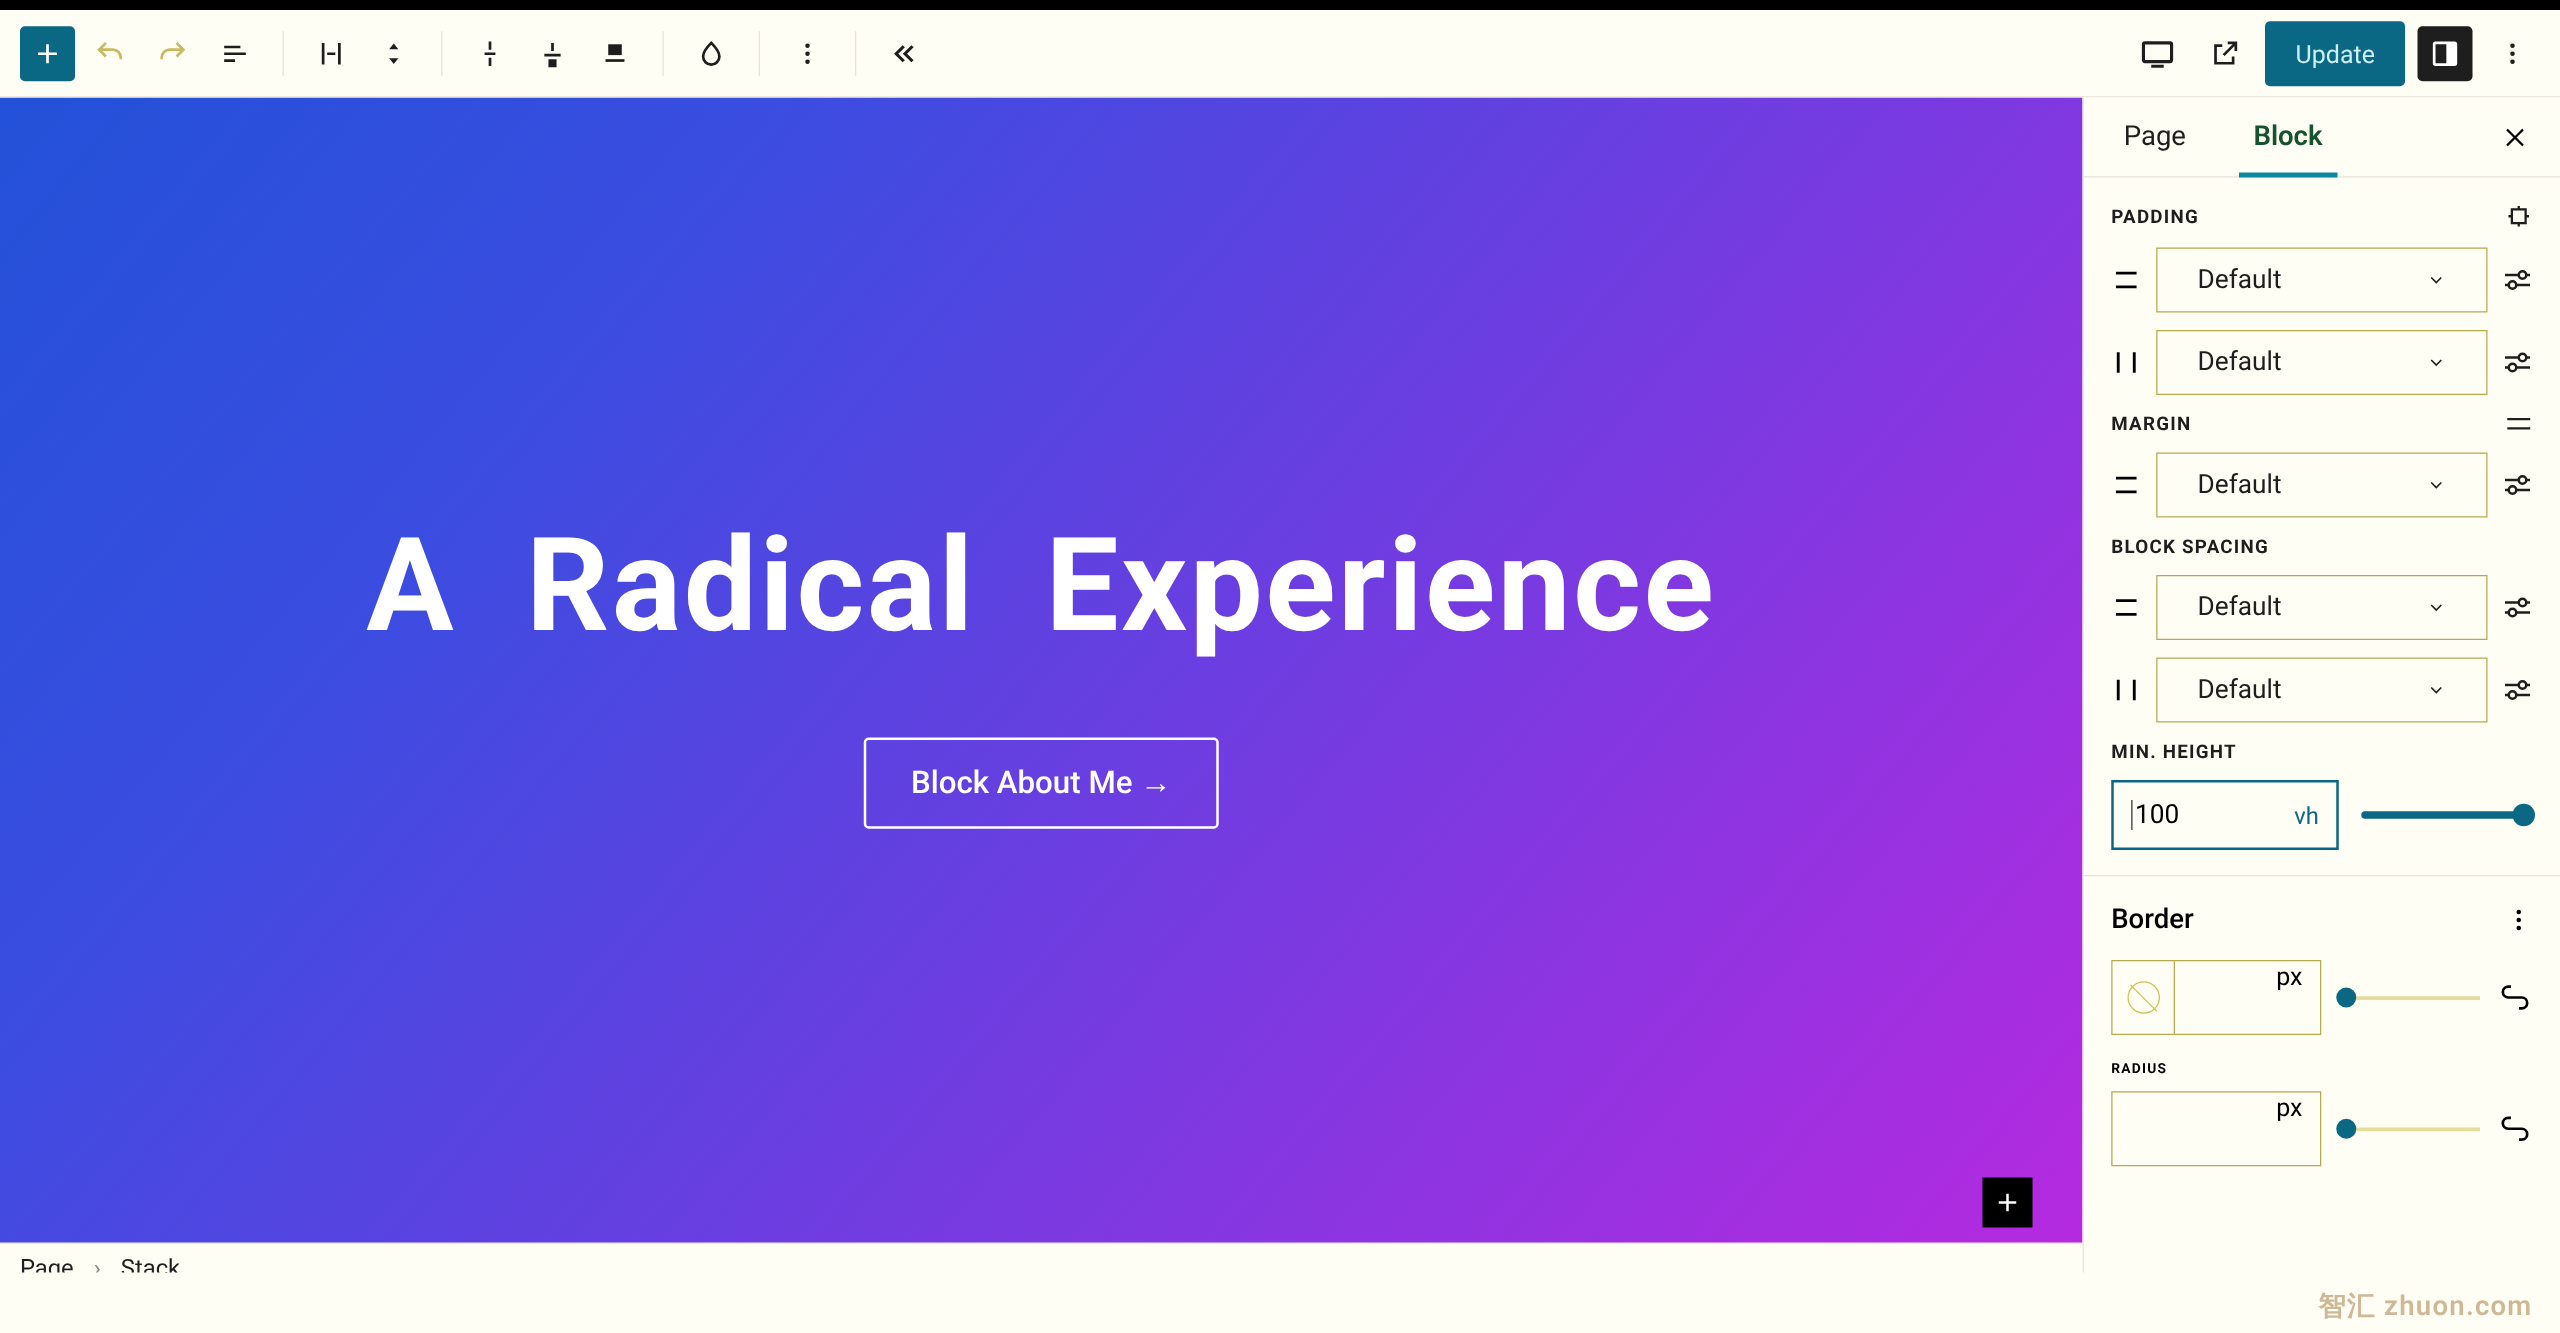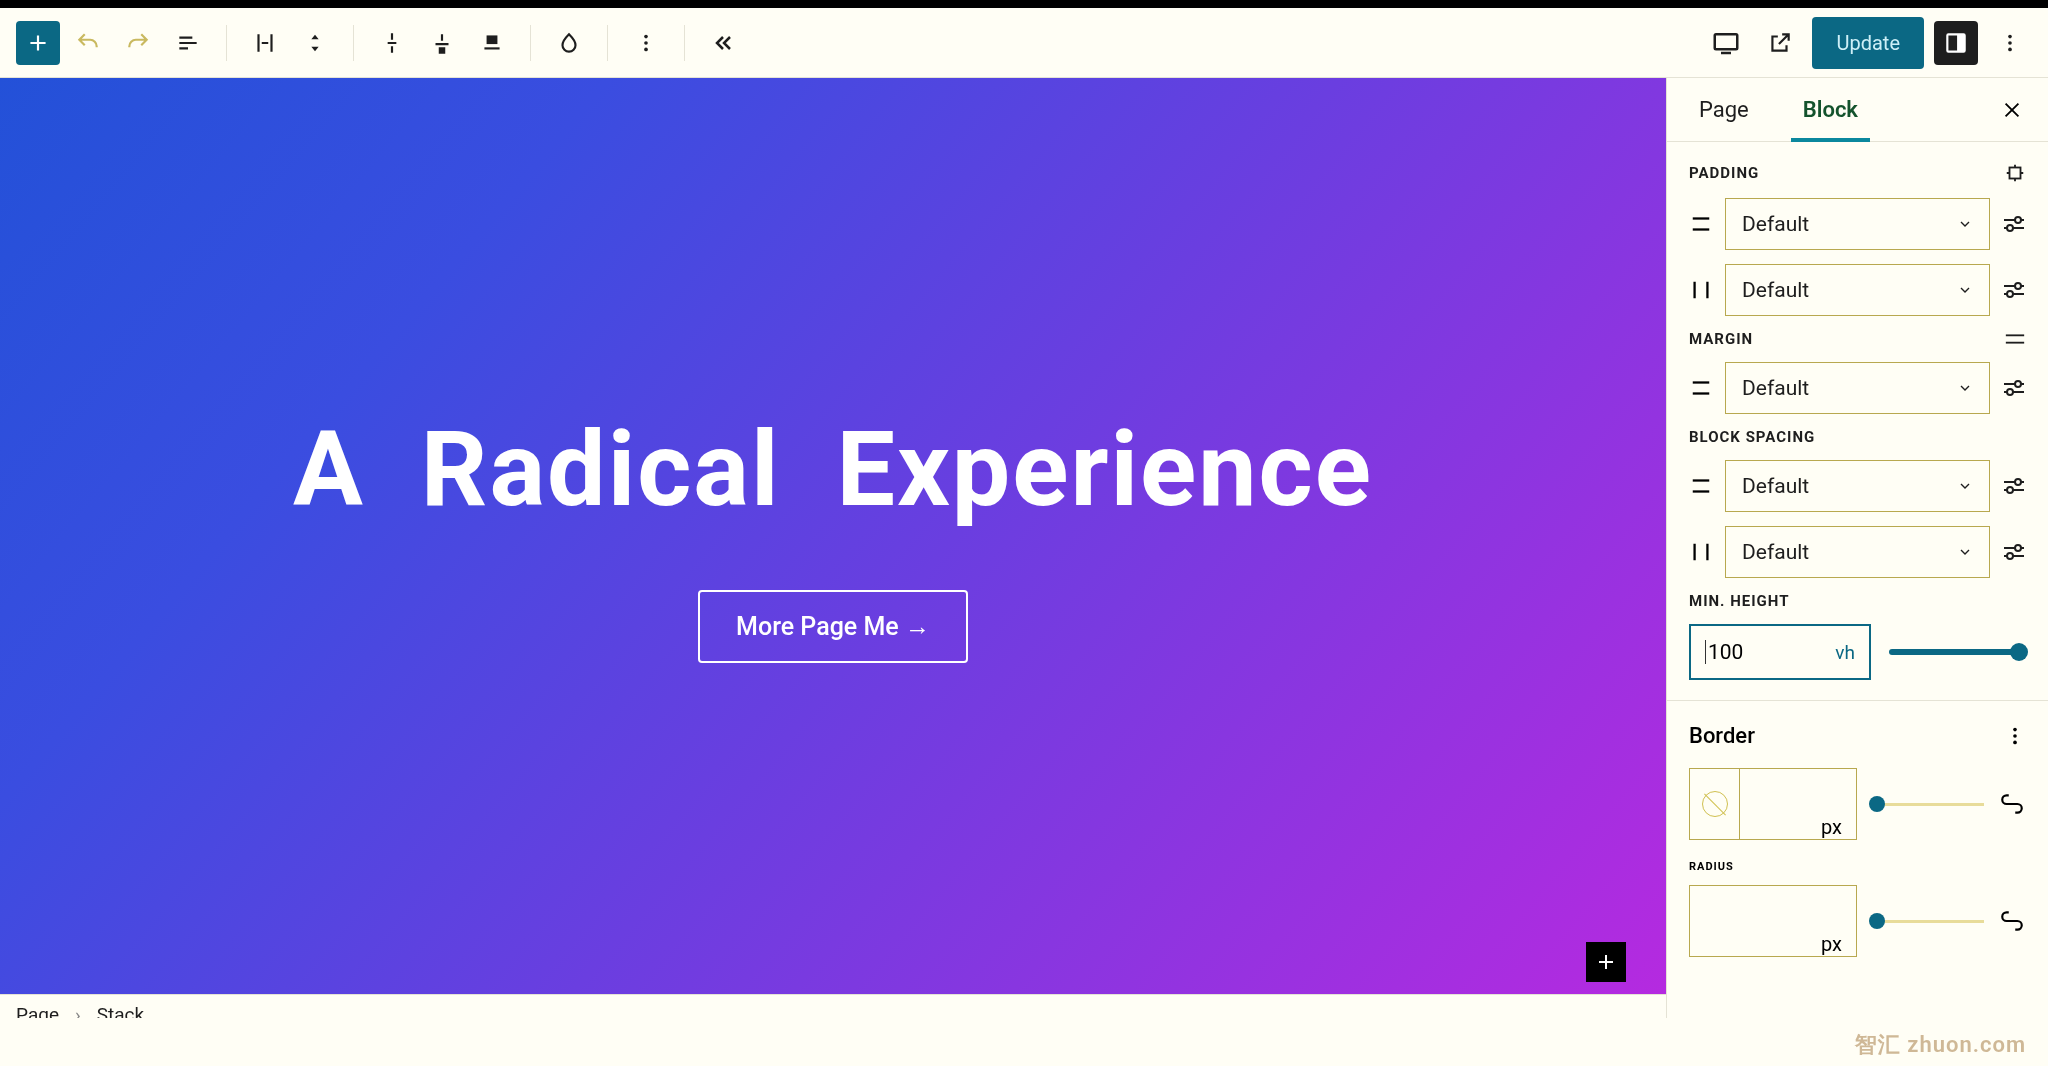--- a/index.html
+++ b/index.html
@@ -187,21 +187,21 @@
   width: 24px; height: 24px;
   display: flex; align-items: center; justify-content: center;
   color: #1e1e1e;
 }
 .select-box {
   flex: 1;
   border: 1px solid #b8a84f;
   height: 52px;
   display: flex;
   align-items: center;
-  padding: 0 16px;
+  padding: 0 32px;
   font-size: 21px;
   color: #1e1e1e;
   position: relative;
   cursor: pointer;
 }
 .select-box .chev {
   margin-left: auto;
 }
 
 .minheight-row {
@@ -247,24 +247,24 @@
 .section-header .more { margin-left: auto; }
 
 .border-row {
   display: flex;
   align-items: center;
   gap: 14px;
   margin-bottom: 20px;
 }
 .border-input {
   border: 1px solid #b8a84f;
-  height: 72px;
+  height: 60px;
   width: 168px;
   display: flex;
-  align-items: flex-end;
+  align-items: flex-start;
 }
 .border-color {
   width: 50px; height: 100%;
   border-right: 1px solid #b8a84f;
   display: flex; align-items: center; justify-content: center;
 }
 .border-color .circ {
   width: 26px; height: 26px;
   border: 1px solid #d0c050;
   border-radius: 50%;
@@ -410,21 +410,21 @@
             <circle cx="12" cy="19" r="2" fill="currentColor"></circle>
           </svg>
     </div>
   </div>
 </div>
 
 <div class="main-area">
   <div class="canvas">
     <div class="hero">
       <h1>A Radical  Experience</h1>
-      <div class="hero-btn">More Page Me →</div>
+      <div class="hero-btn">Block About Me →</div>
       <div class="add-fab">
         <svg width="24" height="24" viewBox="0 0 24 24">
               <path fill="currentColor" d="M11 5h2v6h6v2h-6v6h-2v-6H5v-2h6z"></path>
             </svg>
       </div>
     </div>
     <div class="breadcrumb">
       <span>Page</span>
       <span class="sep">›</span>
       <span>Stack</span>

